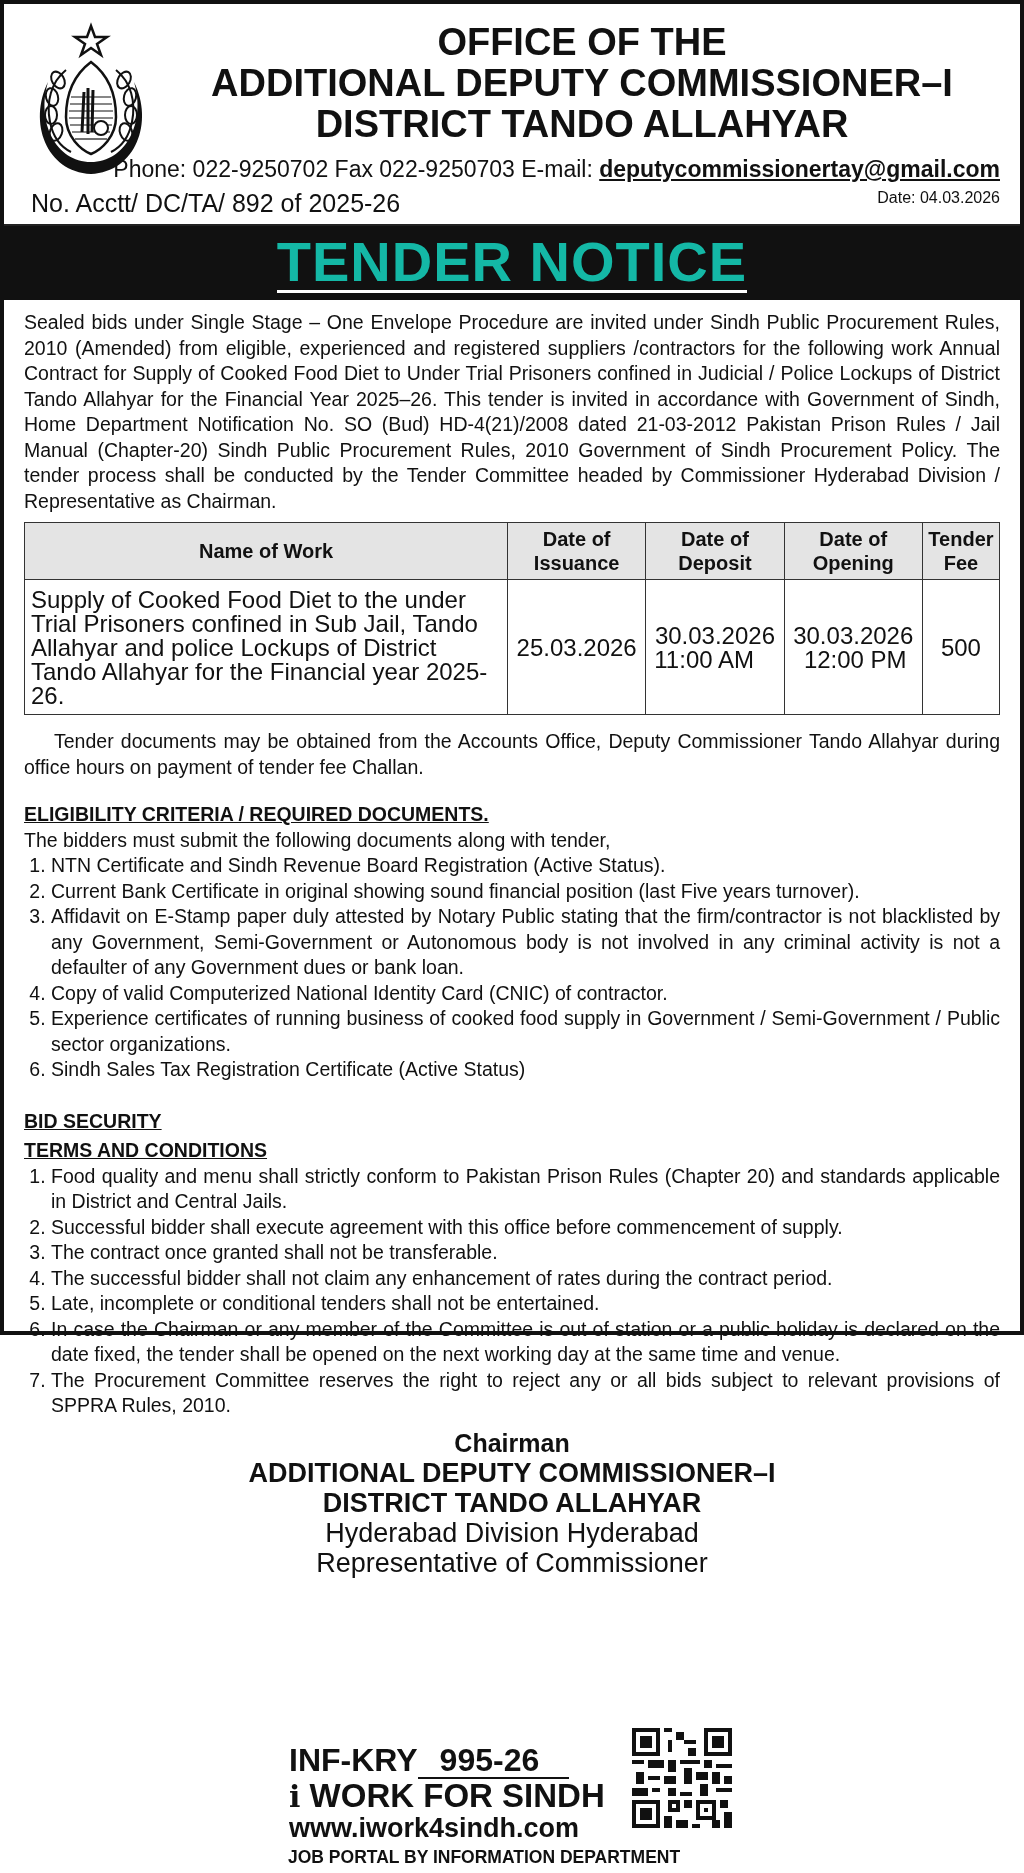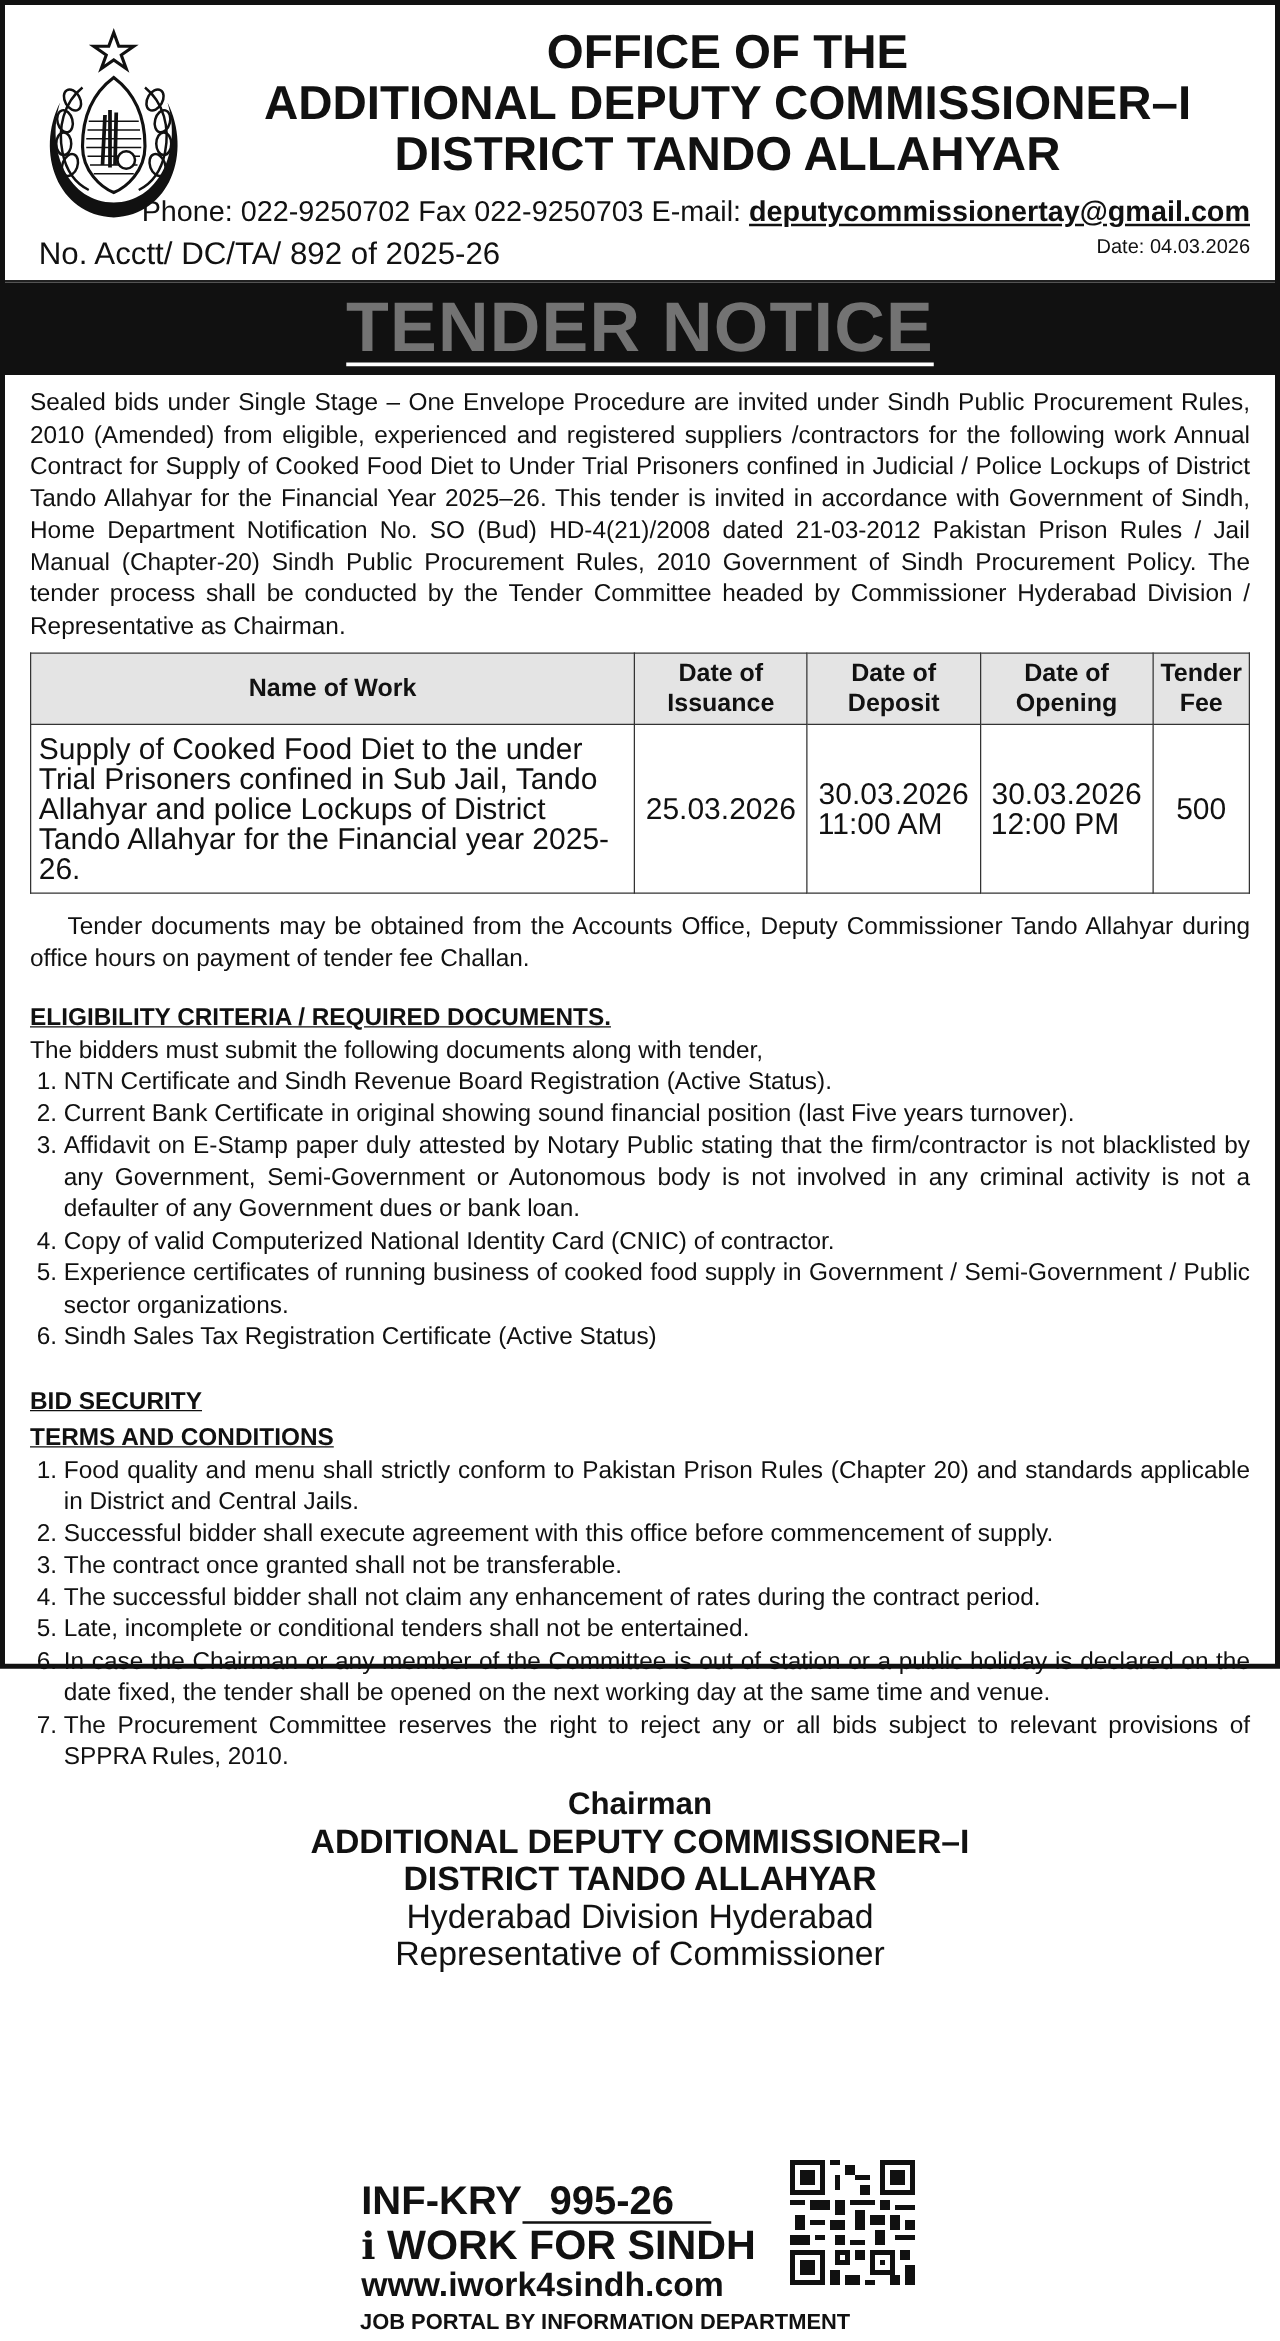--- a/index.html
+++ b/index.html
@@ -21,21 +21,21 @@
   .contact { position: absolute; right: 20px; top: 152px; font-size: 23px; }
   .contact .email { font-weight: bold; text-decoration: underline; }
   .refno { position: absolute; left: 27px; top: 185px; font-size: 25px; }
   .date { position: absolute; right: 20px; top: 185px; font-size: 16px; }
 
   .banner {
     background: #111; height: 74px; text-align: center;
     display: flex; align-items: center; justify-content: center;
   }
   .banner span {
-    color: #737373; font-weight: bold; font-size: 56px; line-height: 56px;
+    color: #14b8a6; font-weight: bold; font-size: 56px; line-height: 56px;
     border-bottom: 3px solid #fff; letter-spacing: 1px;
     font-family: "Liberation Sans", sans-serif;
   }
 
   .content { padding: 6px 20px 0 20px; font-size: 19.5px; line-height: 25.5px; }
   .justify { text-align: justify; text-align-last: left; }
   .intro { margin: 4px 0 8px 0; }
 
   table.works { width: 100%; border-collapse: collapse; margin: 6px 0 14px 0; }
   table.works th, table.works td { border: 1.5px solid #333; }
@@ -127,21 +127,21 @@
           <th><span>Date of</span><br><span>Deposit</span></th>
           <th><span>Date of</span><br><span>Opening</span></th>
           <th><span>Tender</span><br><span>Fee</span></th>
         </tr>
       </thead>
       <tbody>
         <tr>
           <td class="name">Supply of Cooked Food Diet to the under Trial Prisoners confined in Sub Jail, Tando Allahyar and police Lockups of District Tando Allahyar for the Financial year 2025-26.</td>
           <td>25.03.2026</td>
           <td><span>30.03.2026</span><br><span style="display:inline-block;width:100%;text-align:left;padding-left:2px;">11:00 AM</span></td>
-          <td><span>30.03.2026</span><br><span style="display:inline-block;width:100%;text-align:left;padding-left:2px;">12:00 PM</span></td>
+          <td><span>30.03.2026</span><br><span style="display:inline-block;width:100%;text-align:center;padding-left:2px;">12:00 PM</span></td>
           <td>500</td>
         </tr>
       </tbody>
     </table>
 
     <p class="justify para-indent">Tender documents may be obtained from the Accounts Office, Deputy Commissioner Tando Allahyar during office hours on payment of tender fee Challan.</p>
 
     <div class="section-title">ELIGIBILITY CRITERIA / REQUIRED DOCUMENTS.</div>
     <div>The bidders must submit the following documents along with tender,</div>
     <ol>

